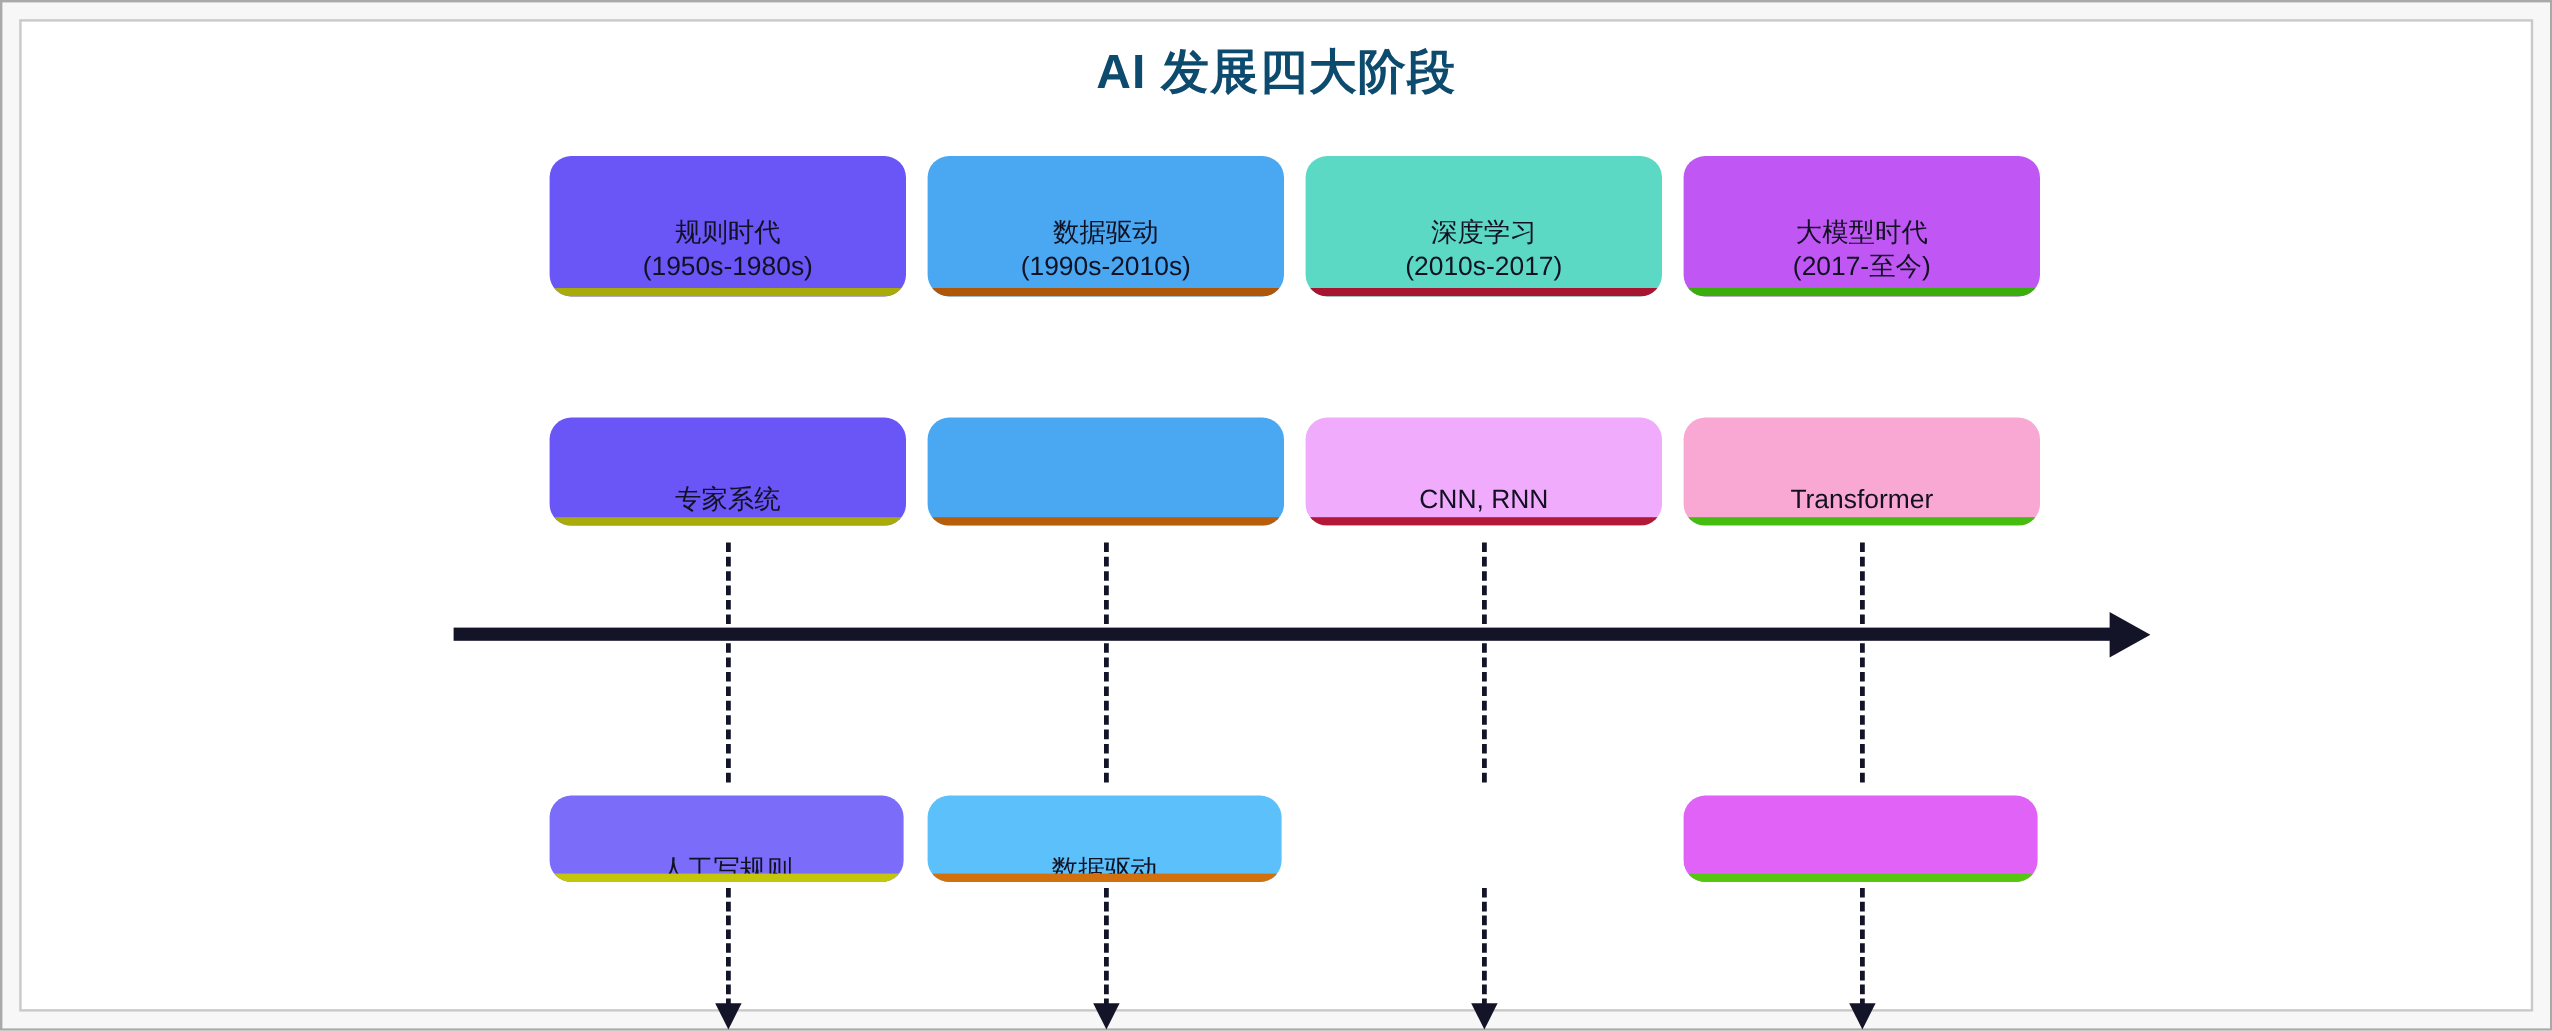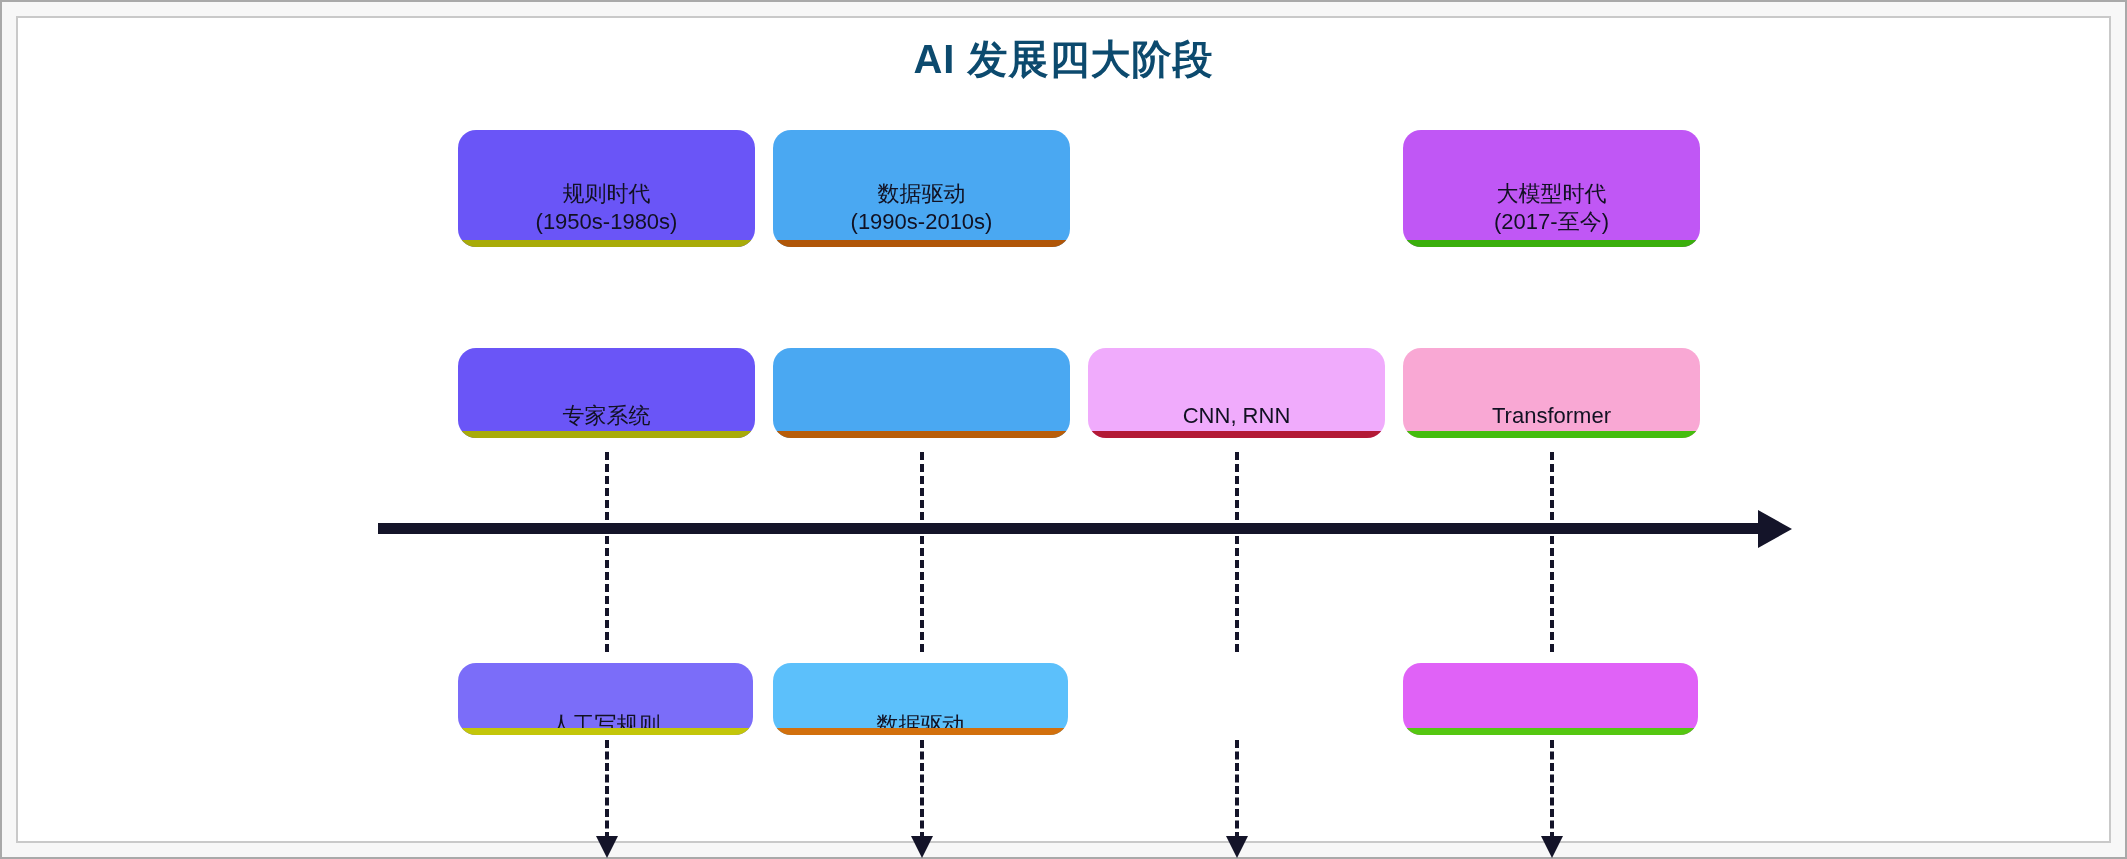--- a/index.html
+++ b/index.html
@@ -169,20 +169,25 @@
       <div class="box row1 col0" style="background: rgb(106, 85, 247);">
         <span class="box-label">规则时代
 (1950s-1980s)</span>
         <span class="underbar" style="background: rgb(168, 171, 9);"></span>
       </div>
       <div class="box row1 col1" style="background: rgb(74, 168, 242);">
         <span class="box-label">数据驱动
 (1990s-2010s)</span>
         <span class="underbar" style="background: rgb(176, 86, 8);"></span>
       </div>
+      <div class="box row1 col2" style="background: rgb(91, 217, 196);">
+        <span class="box-label">深度学习
+(2010s-2017)</span>
+        <span class="underbar" style="background: rgb(168, 21, 48);"></span>
+      </div>
       <div class="box row1 col3" style="background: rgb(192, 87, 245);">
         <span class="box-label">大模型时代
 (2017-至今)</span>
         <span class="underbar" style="background: rgb(58, 175, 12);"></span>
       </div>
 
       <div class="box row2 col0" style="background: rgb(106, 85, 247);">
         <span class="box-label">专家系统</span>
         <span class="underbar" style="background: rgb(168, 171, 9);"></span>
       </div>

